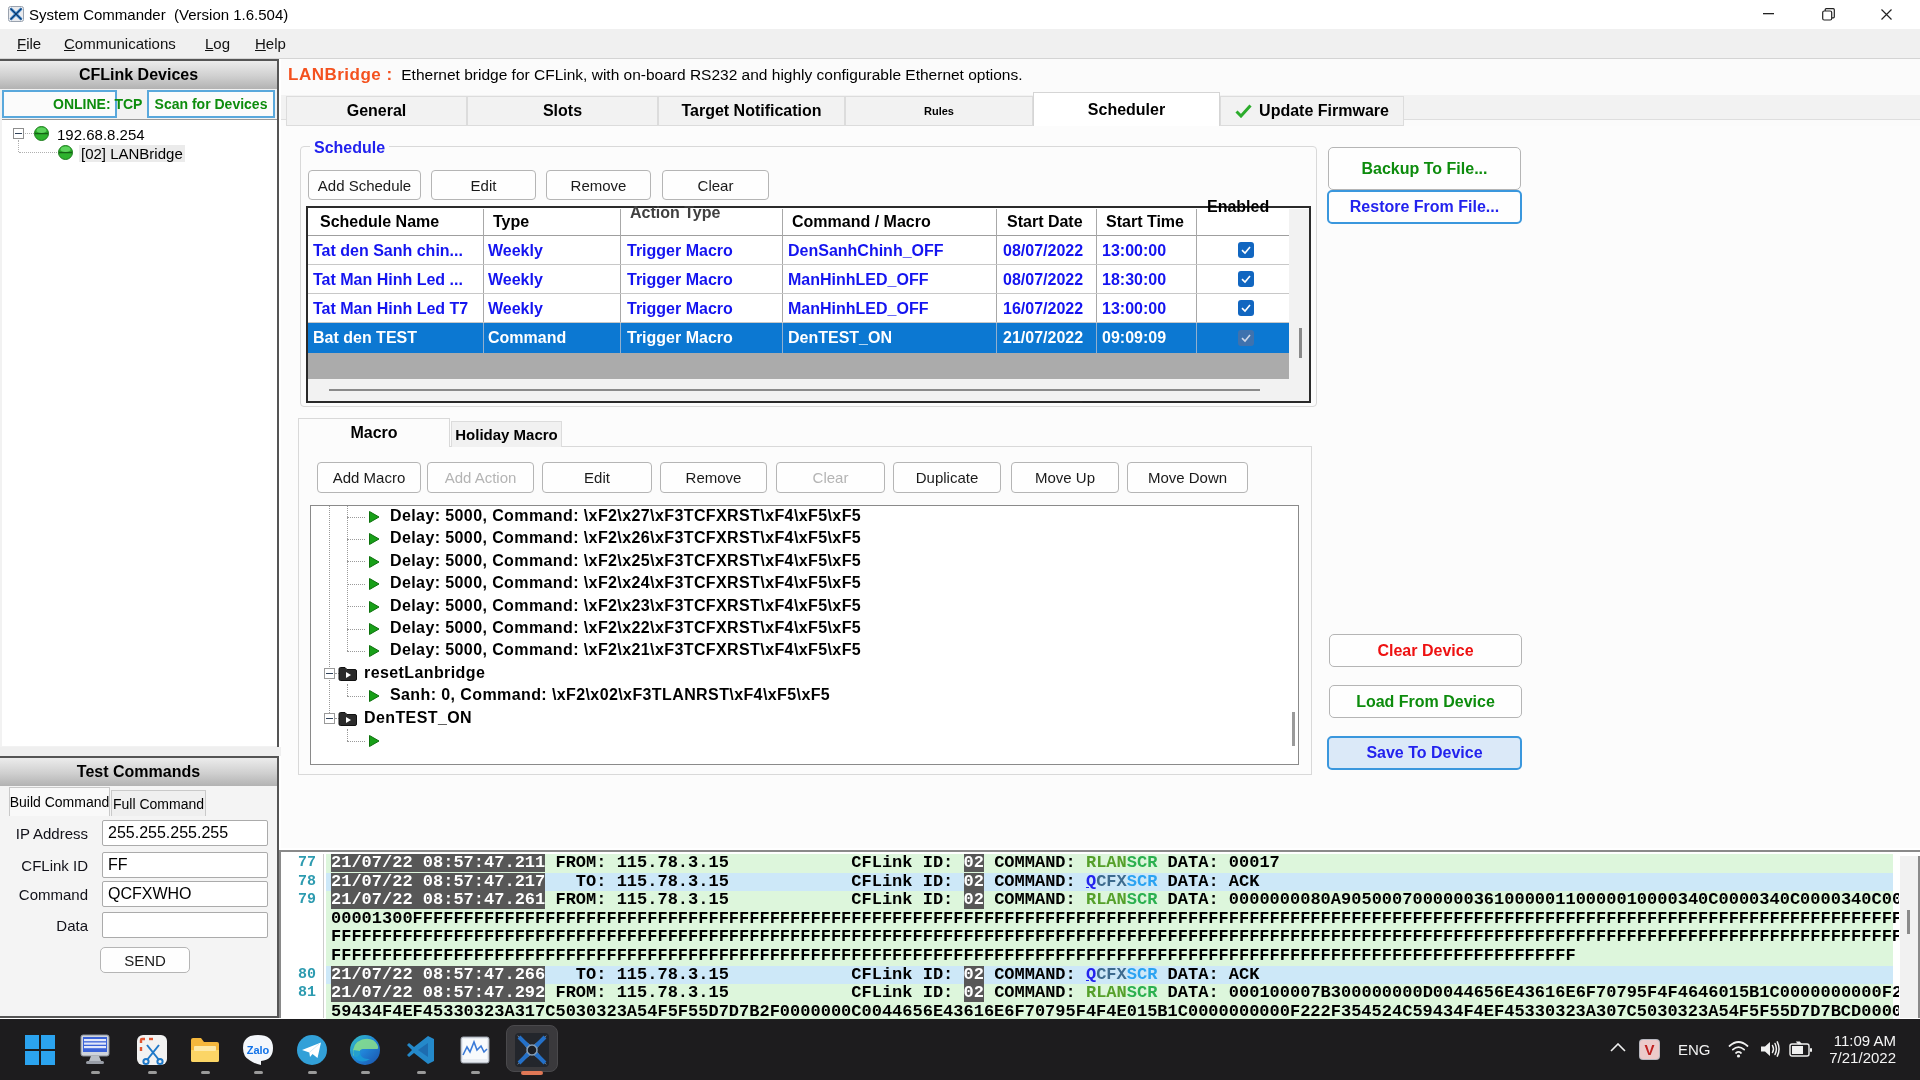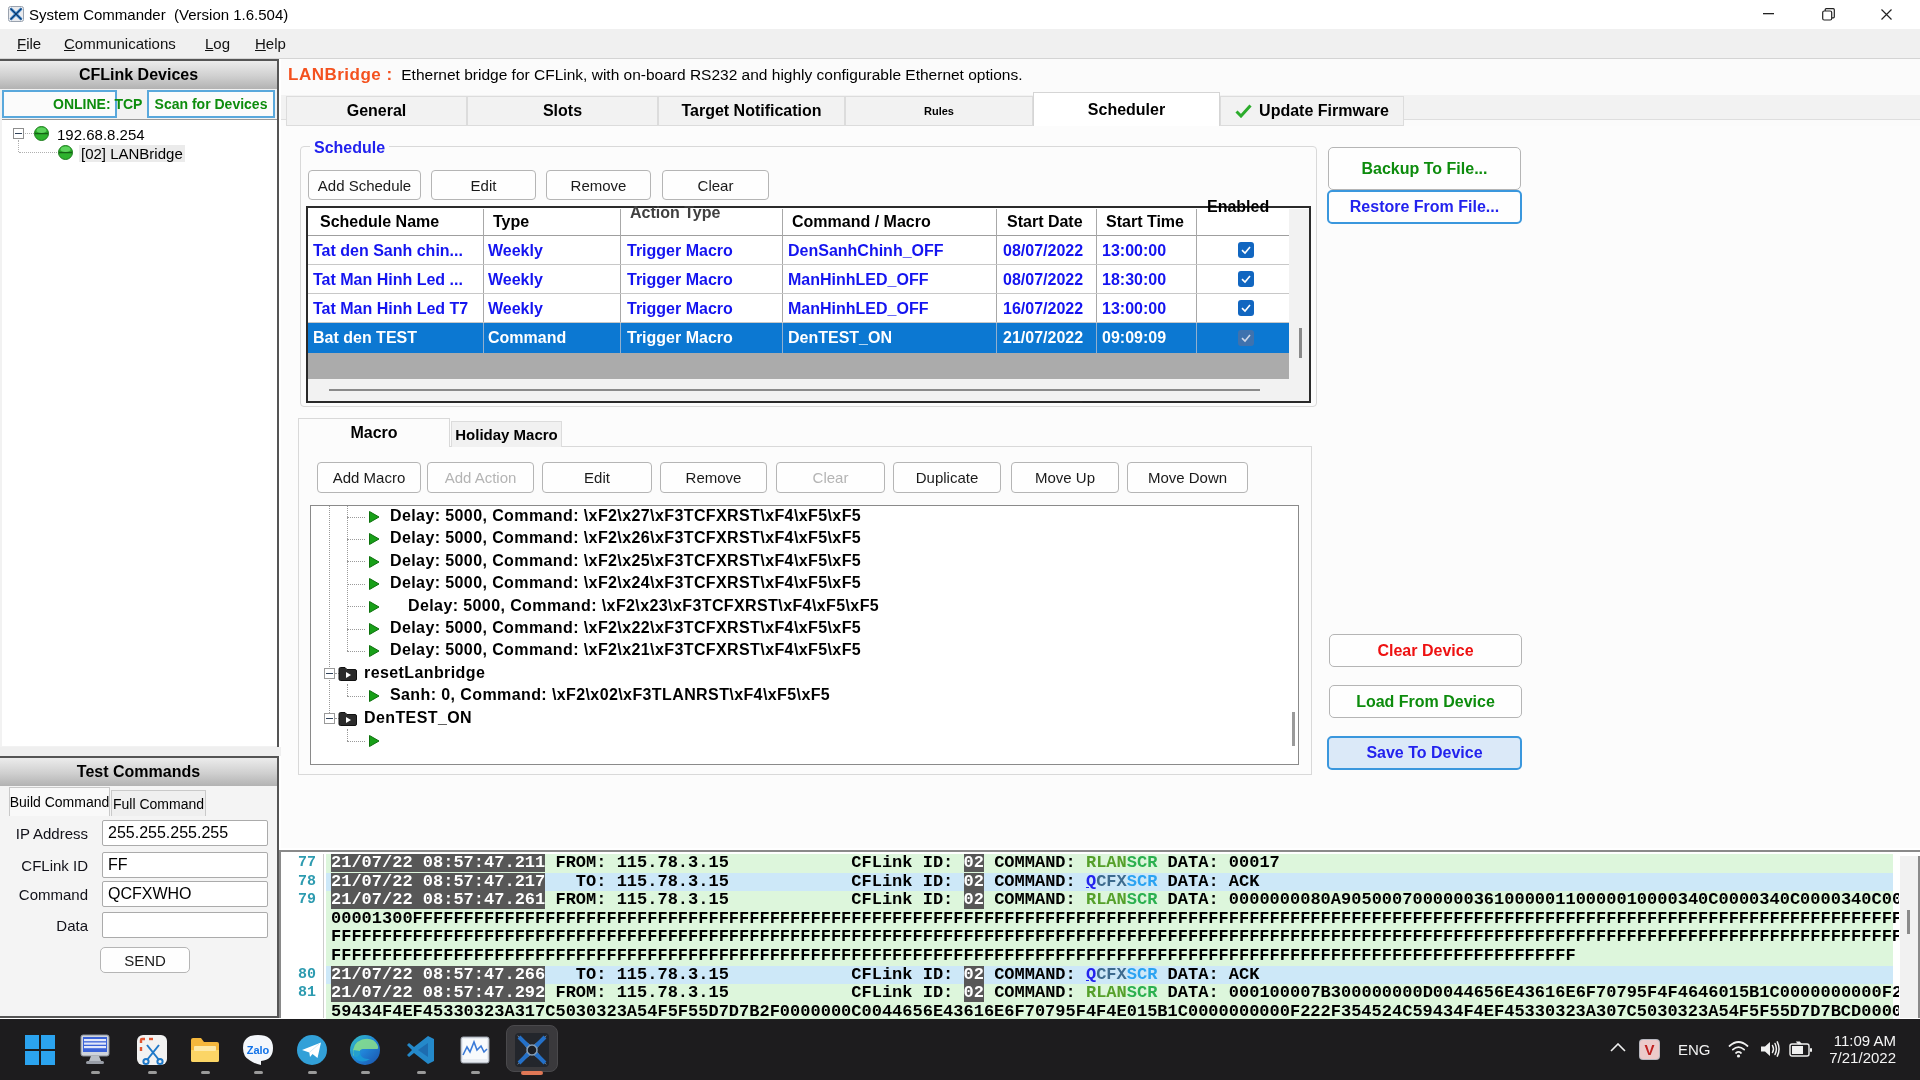--- a/index.html
+++ b/index.html
@@ -239,21 +239,21 @@
     <div style="position:absolute;left:80px;top:45.8px;">Delay: 5000, Command: \xF2\x25\xF3TCFXRST\xF4\xF5\xF5</div>
     <div style="position:absolute;left:37px;top:77.7px;width:18px;height:1px;border-top:1px dotted #9a9a9a;"></div>
     <svg style="position:absolute;left:59px;top:72.2px;" width="11" height="12" viewBox="0 0 11 12">
       <path d="M0.5 0.5 L10 6 L0.5 11.5 Z" fill="#18a018" stroke="#0d700d"></path>
     </svg>
     <div style="position:absolute;left:80px;top:68.2px;">Delay: 5000, Command: \xF2\x24\xF3TCFXRST\xF4\xF5\xF5</div>
     <div style="position:absolute;left:37px;top:100.1px;width:18px;height:1px;border-top:1px dotted #9a9a9a;"></div>
     <svg style="position:absolute;left:59px;top:94.6px;" width="11" height="12" viewBox="0 0 11 12">
       <path d="M0.5 0.5 L10 6 L0.5 11.5 Z" fill="#18a018" stroke="#0d700d"></path>
     </svg>
-    <div style="position:absolute;left:80px;top:90.6px;margin-left:18px;">Delay: 5000, Command: \xF2\x23\xF3TCFXRST\xF4\xF5\xF5</div>
+    <div style="position:absolute;left:80px;top:90.6px;">Delay: 5000, Command: \xF2\x23\xF3TCFXRST\xF4\xF5\xF5</div>
     <div style="position:absolute;left:37px;top:122.5px;width:18px;height:1px;border-top:1px dotted #9a9a9a;"></div>
     <svg style="position:absolute;left:59px;top:117px;" width="11" height="12" viewBox="0 0 11 12">
       <path d="M0.5 0.5 L10 6 L0.5 11.5 Z" fill="#18a018" stroke="#0d700d"></path>
     </svg>
     <div style="position:absolute;left:80px;top:113px;">Delay: 5000, Command: \xF2\x22\xF3TCFXRST\xF4\xF5\xF5</div>
     <div style="position:absolute;left:37px;top:144.9px;width:18px;height:1px;border-top:1px dotted #9a9a9a;"></div>
     <svg style="position:absolute;left:59px;top:139.4px;" width="11" height="12" viewBox="0 0 11 12">
       <path d="M0.5 0.5 L10 6 L0.5 11.5 Z" fill="#18a018" stroke="#0d700d"></path>
     </svg>
     <div style="position:absolute;left:80px;top:135.4px;">Delay: 5000, Command: \xF2\x21\xF3TCFXRST\xF4\xF5\xF5</div>

